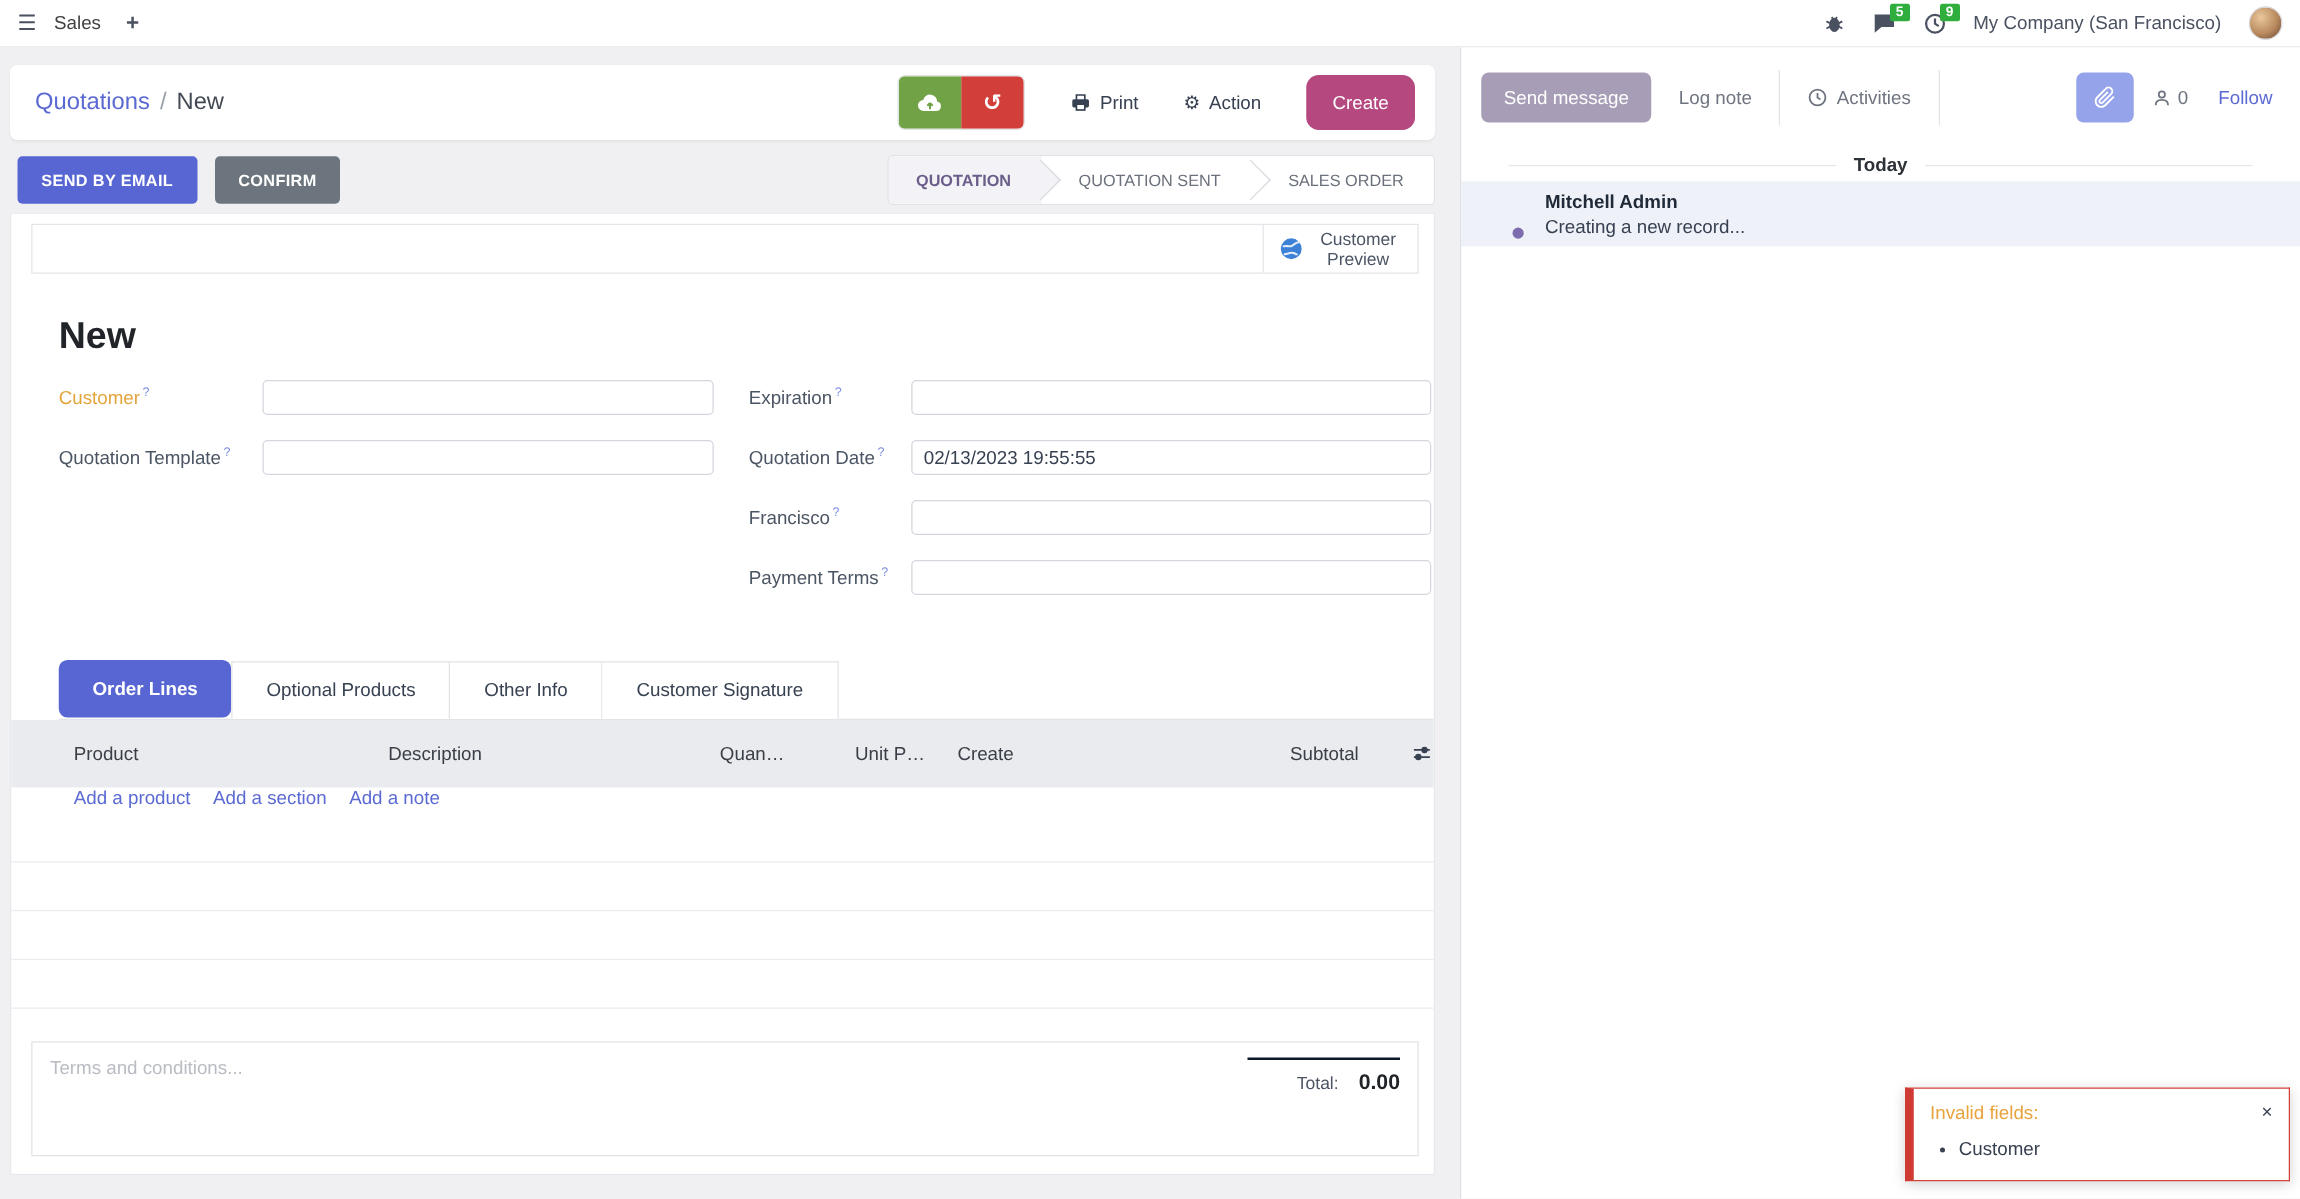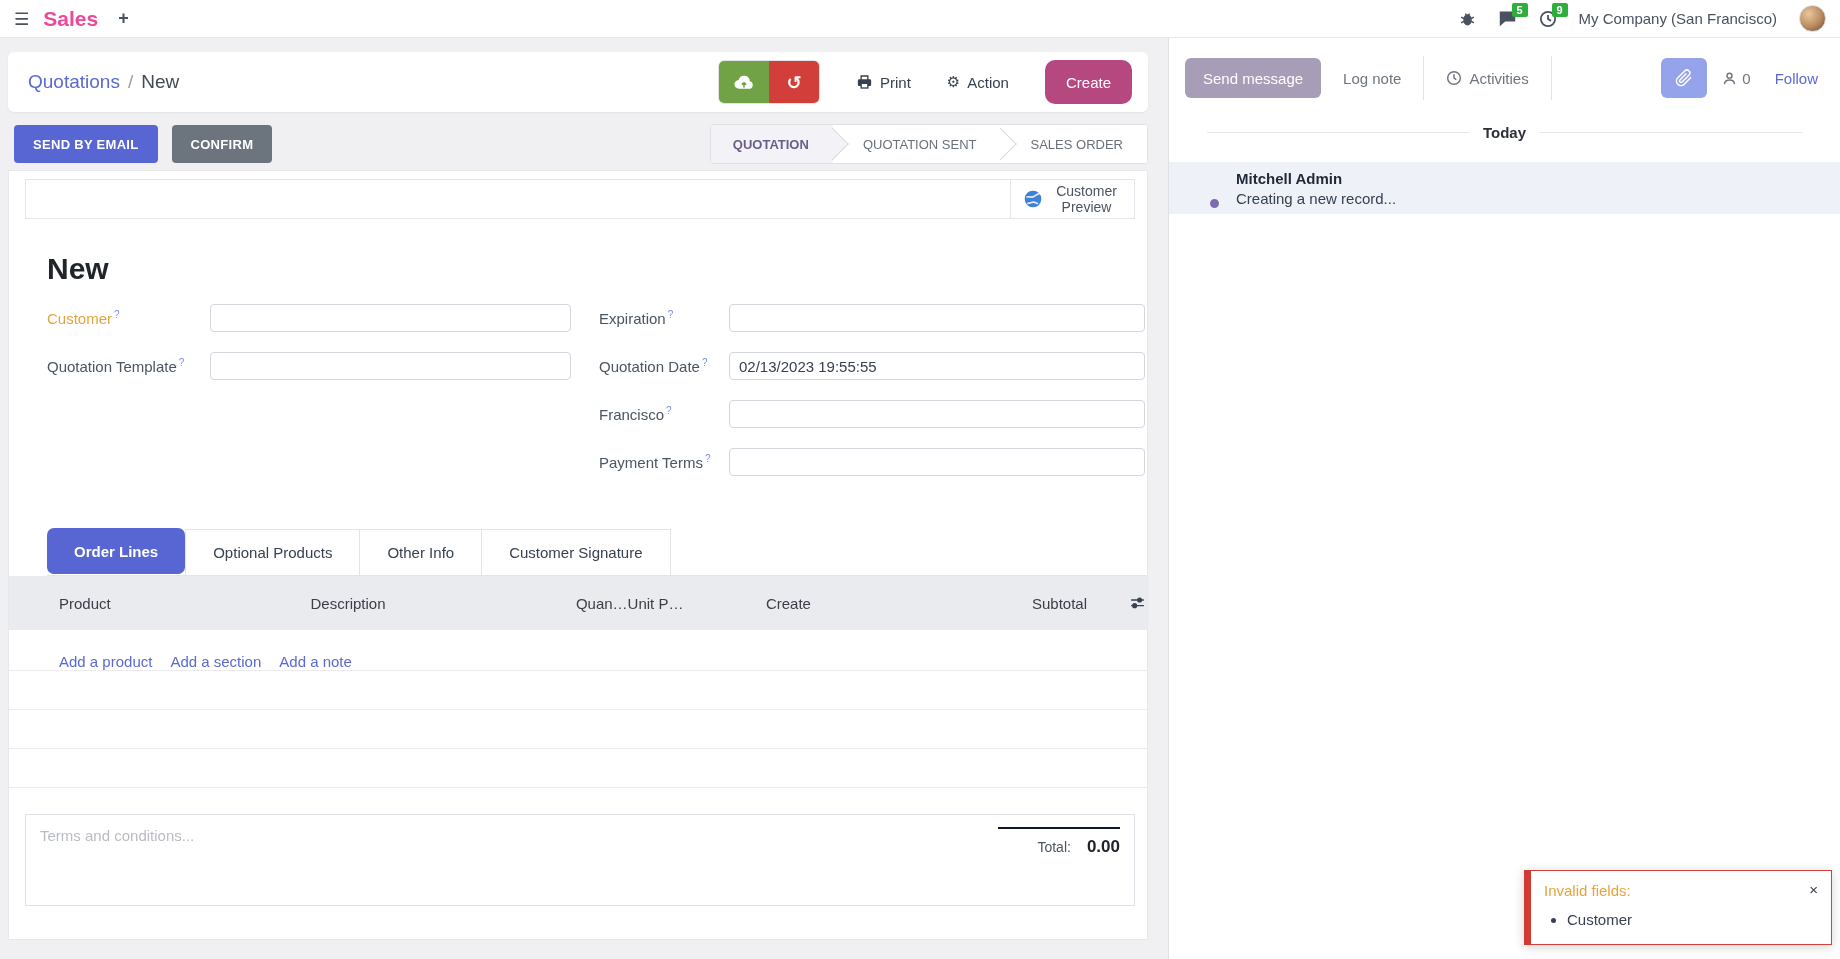--- a/index.html
+++ b/index.html
@@ -9,21 +9,21 @@
     background:#f0f0f3; color:#374151; overflow:hidden;
   }
   .uni { font-family:"DejaVu Sans","Liberation Sans",sans-serif; }
 
   
   .navbar {
     height:38px; background:#fff; border-bottom:1px solid #e8e8ec;
     display:flex; align-items:center; padding:0 14px; gap:14px;
   }
   .nav-toggle { font-size:17px; color:#4a5160; cursor:pointer; }
-  .nav-app   { font-size:21px; color:#ec4899;font-weight:bold; }
+  .nav-app   { font-size:15px; color:#404040; }
   .nav-plus  { font-size:18px; font-weight:700; color:#4a5160; margin-left:6px; cursor:pointer; }
   .nav-right { margin-left:auto; display:flex; align-items:center; gap:22px; }
   .nav-iconbtn { position:relative; display:inline-flex; cursor:pointer; }
   .nav-iconbtn svg { display:block; }
   .nav-badge {
     position:absolute; top:-7px; right:-11px; background:#2fae3d; color:#fff;
     font-size:11px; line-height:14px; min-width:16px; text-align:center;
     border-radius:2px; padding:0 3px; font-weight:700;
   }
   .nav-company { font-size:15px; color:#4a5160; cursor:pointer; }
@@ -146,26 +146,26 @@
   }
 
   
   .table-head {
     background:#e9ebef; height:54px; display:flex; align-items:center;
     padding-left:50px; font-size:15px; color:#3a3f47;
   }
   .col-product { width:253px; }
   .col-desc { width:230px; }
   .col-qty { width:89px; text-align:right; }
-  .col-unitp { width:113px; text-align:left; }
+  .col-unitp { width:113px; text-align:right; }
   .col-taxes { width:200px; margin-left:26px; }
   .col-subtotal { width:123px; text-align:right; }
   .col-optional { margin-left:41px; display:flex; align-items:center; cursor:pointer; }
   .add-row {
-    height:41px; display:flex; align-items:flex-end; gap:18px; padding-left:50px;
+    height:60px; display:flex; align-items:flex-start; gap:18px; padding-left:50px;
     border-bottom:1px solid #ececf0; font-size:15px;
   }
   .add-link { color:#5b6ad2; cursor:pointer; text-decoration:none; }
   .empty-row { height:39px; border-bottom:1px solid #ececf0; }
 
   
   .terms-box {
     margin:26px 12px 0 16px; height:92px; border:1px solid #e2e3e8;
     display:flex; justify-content:space-between; padding:12px 14px;
   }
@@ -198,21 +198,21 @@
   .btn-attach {
     background:#95a3ea; border:none; border-radius:6px; width:46px; height:40px;
     display:flex; align-items:center; justify-content:center; cursor:pointer;
   }
   .followers { display:flex; align-items:center; gap:4px; color:#6f7580; font-size:15px; cursor:pointer; }
   .btn-follow {
     background:none; border:none; color:#5b6ad2; font-size:15px; cursor:pointer;
     margin:0 6px 0 10px; font-family:inherit;
   }
   .today-sep {
-    display:flex; align-items:center; margin:14px 24px 21px; color:#2d3138;
+    display:flex; align-items:center; margin:14px 24px 4px; color:#2d3138;
     font-size:15px; font-weight:700;
   }
   .today-sep::before, .today-sep::after {
     content:""; flex:1; height:1px; background:#e6e7ea; margin:0 14px;
   }
   .message { background:#eef1f8; display:flex; gap:13px; padding:7px 16px; align-items:flex-start; }
   .msg-avatar-wrap { position:relative; width:38px; height:38px; flex:none; }
   .msg-avatar {
     width:38px; height:38px; border-radius:50%;
     background:radial-gradient(circle at 35% 32%, #e9c79b, #b98a5e 55%, #6e4f38 95%);

